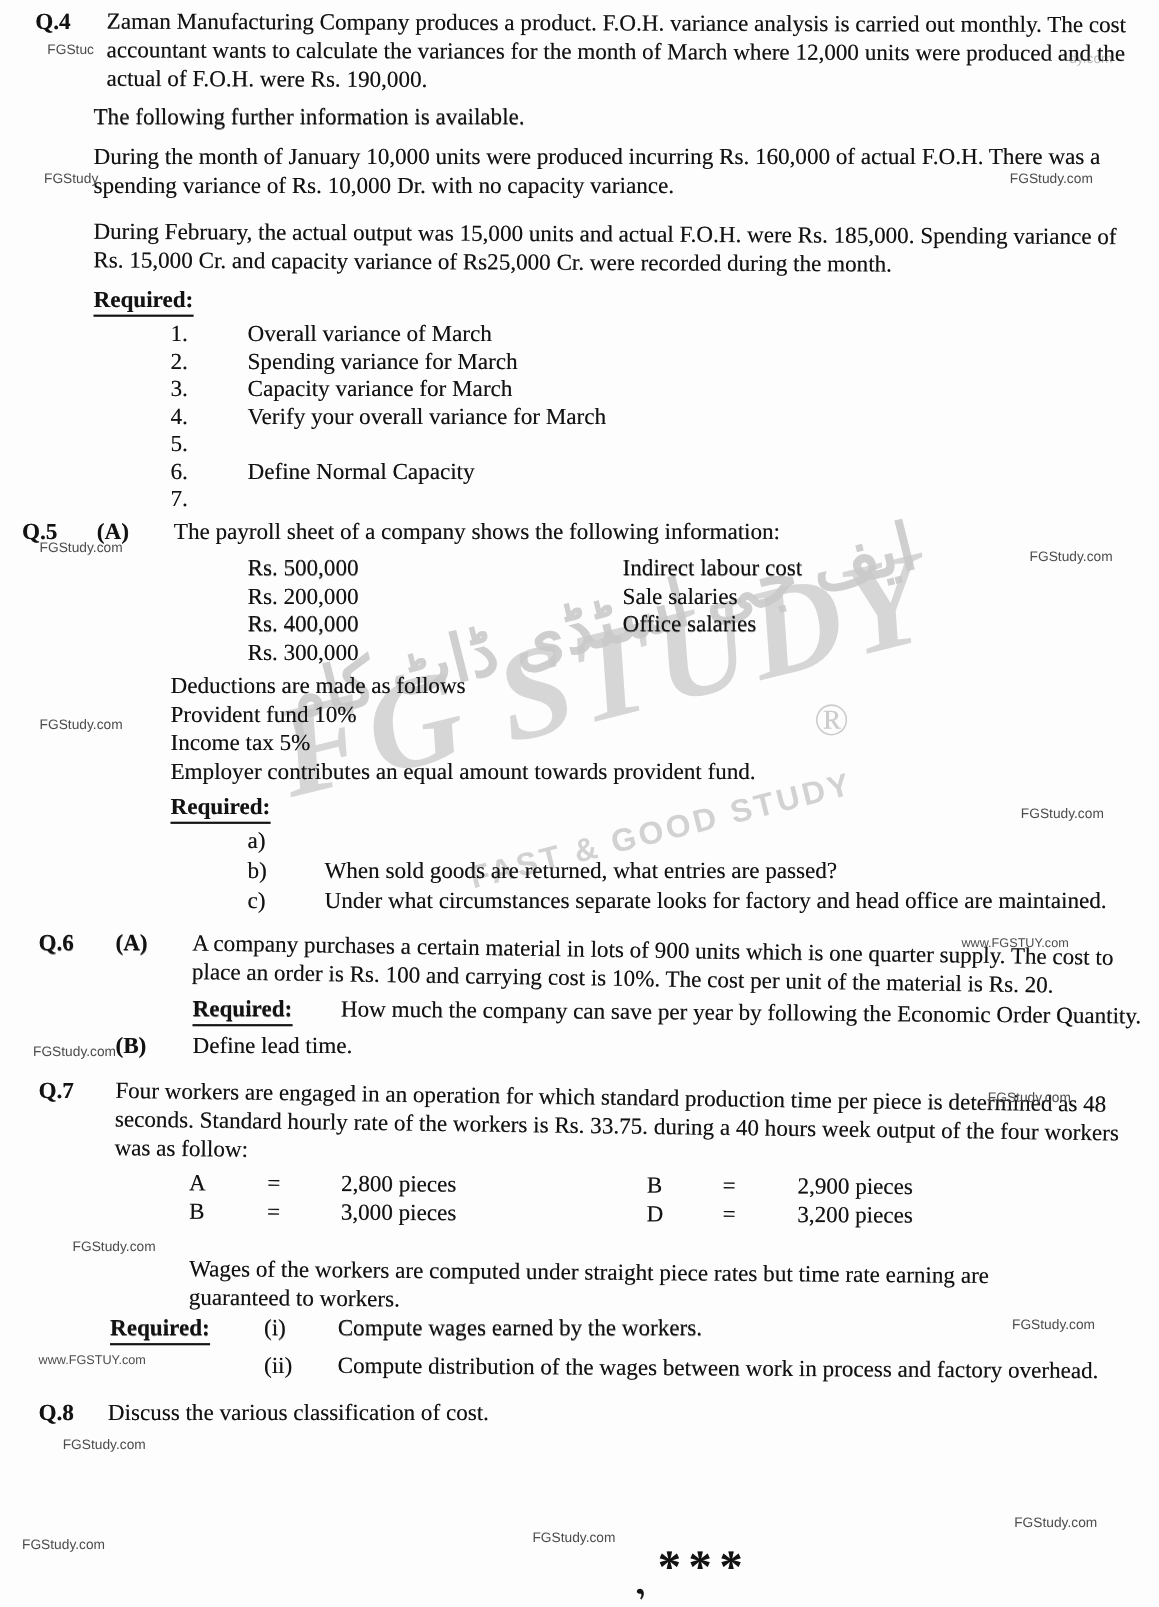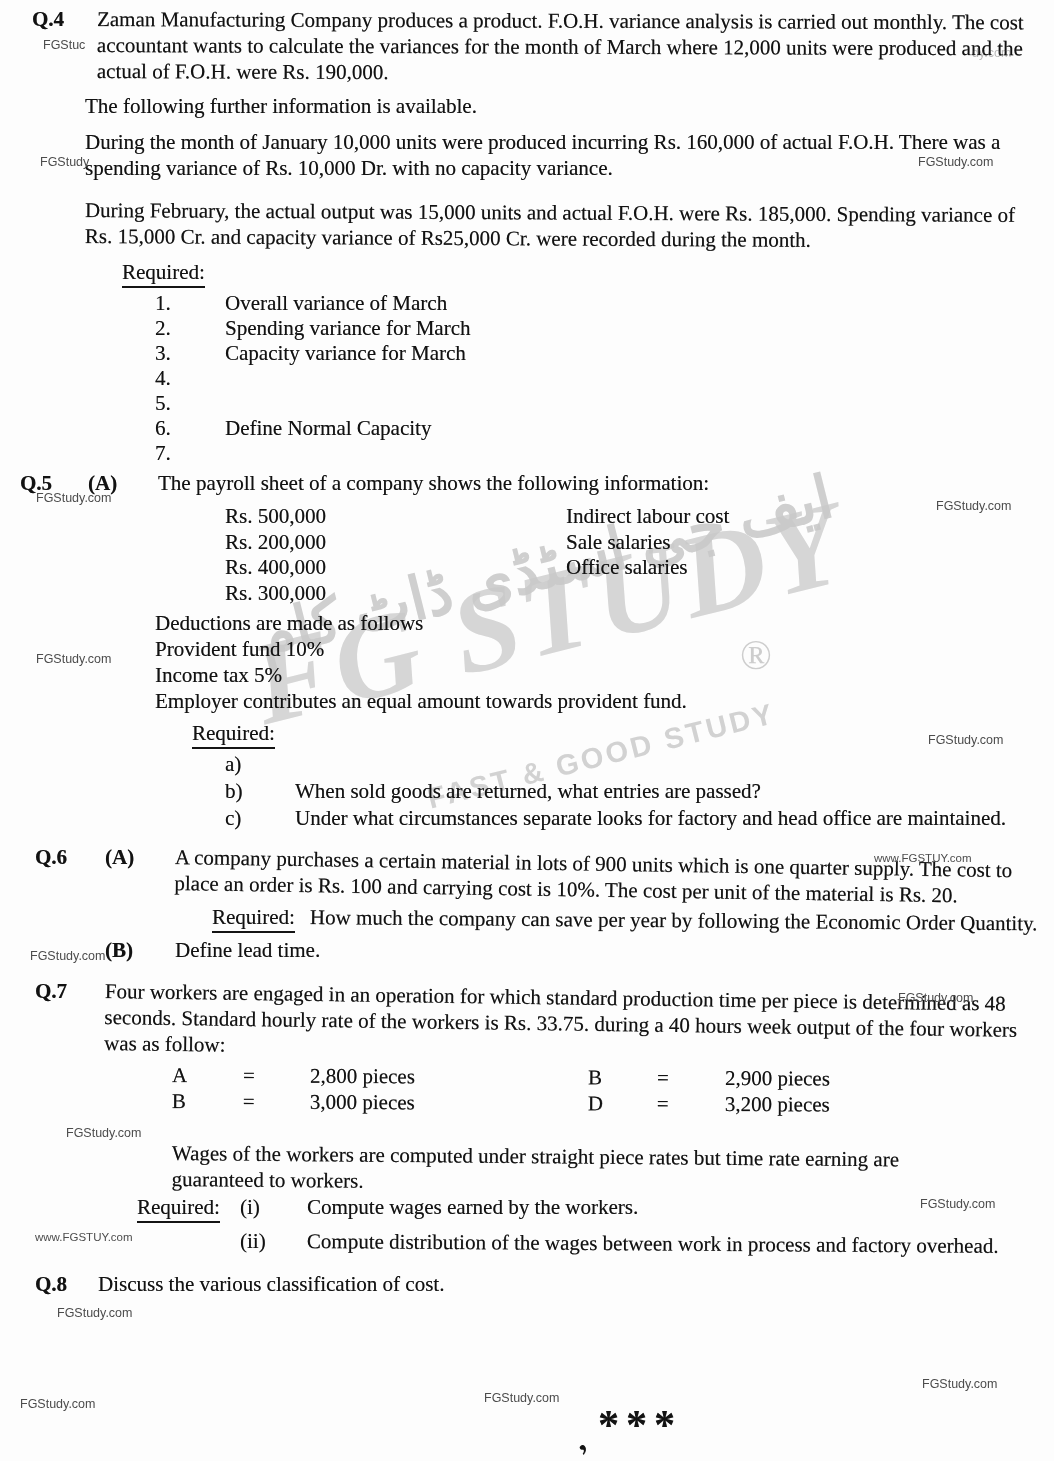--- a/index.html
+++ b/index.html
@@ -7,22 +7,22 @@
     position:relative; width:1054px; height:1461px;
     background:#fdfdfd; overflow:hidden;
     font-family:"Liberation Serif", serif;
     font-size:21px; line-height:26px; color:#121212;
   }
   .content { position:absolute; inset:0; z-index:2; text-shadow:0.2px 0.2px 0.3px rgba(0,0,0,0.5); }
   .row { display:flex; align-items:flex-start; }
   .qlabel { font-weight:bold; flex:none; }
   p { margin:0; }
   .req-label {
-    display:inline-block; font-weight:normal;
-    border-bottom:2.5px solid #141414; padding-bottom:1px;margin-left:37px;
+    display:inline-block; font-weight:bold;
+    border-bottom:2.5px solid #141414; padding-bottom:1px;
   }
   .numlist { line-height:25px; }
   .nrow { display:flex; }
   .nnum { flex:none; width:70px; }
   .payroll { display:grid; grid-template-columns:341px 220px; line-height:25.5px; }
   .deduct { line-height:26px; }
   .ablist { line-height:27px; }
   .ablist .nrow { margin:0; }
   .wgrid { display:grid; grid-template-columns:71px 67px 278px 69px 68px auto; line-height:26px; }
   .footer-mark {
@@ -122,20 +122,21 @@
         <div class="nrow">
             <span class="nnum">2.</span>
             <span>Spending variance for March</span>
           </div>
         <div class="nrow">
             <span class="nnum">3.</span>
             <span>Capacity variance for March</span>
           </div>
         <div class="nrow">
             <span class="nnum">4.</span>
+            <span>Verify your overall variance for March</span>
           </div>
         <div class="nrow">
             <span class="nnum">5.</span>
           </div>
         <div class="nrow">
             <span class="nnum">6.</span>
             <span>Define Normal Capacity</span>
           </div>
         <div class="nrow">
             <span class="nnum">7.</span>

